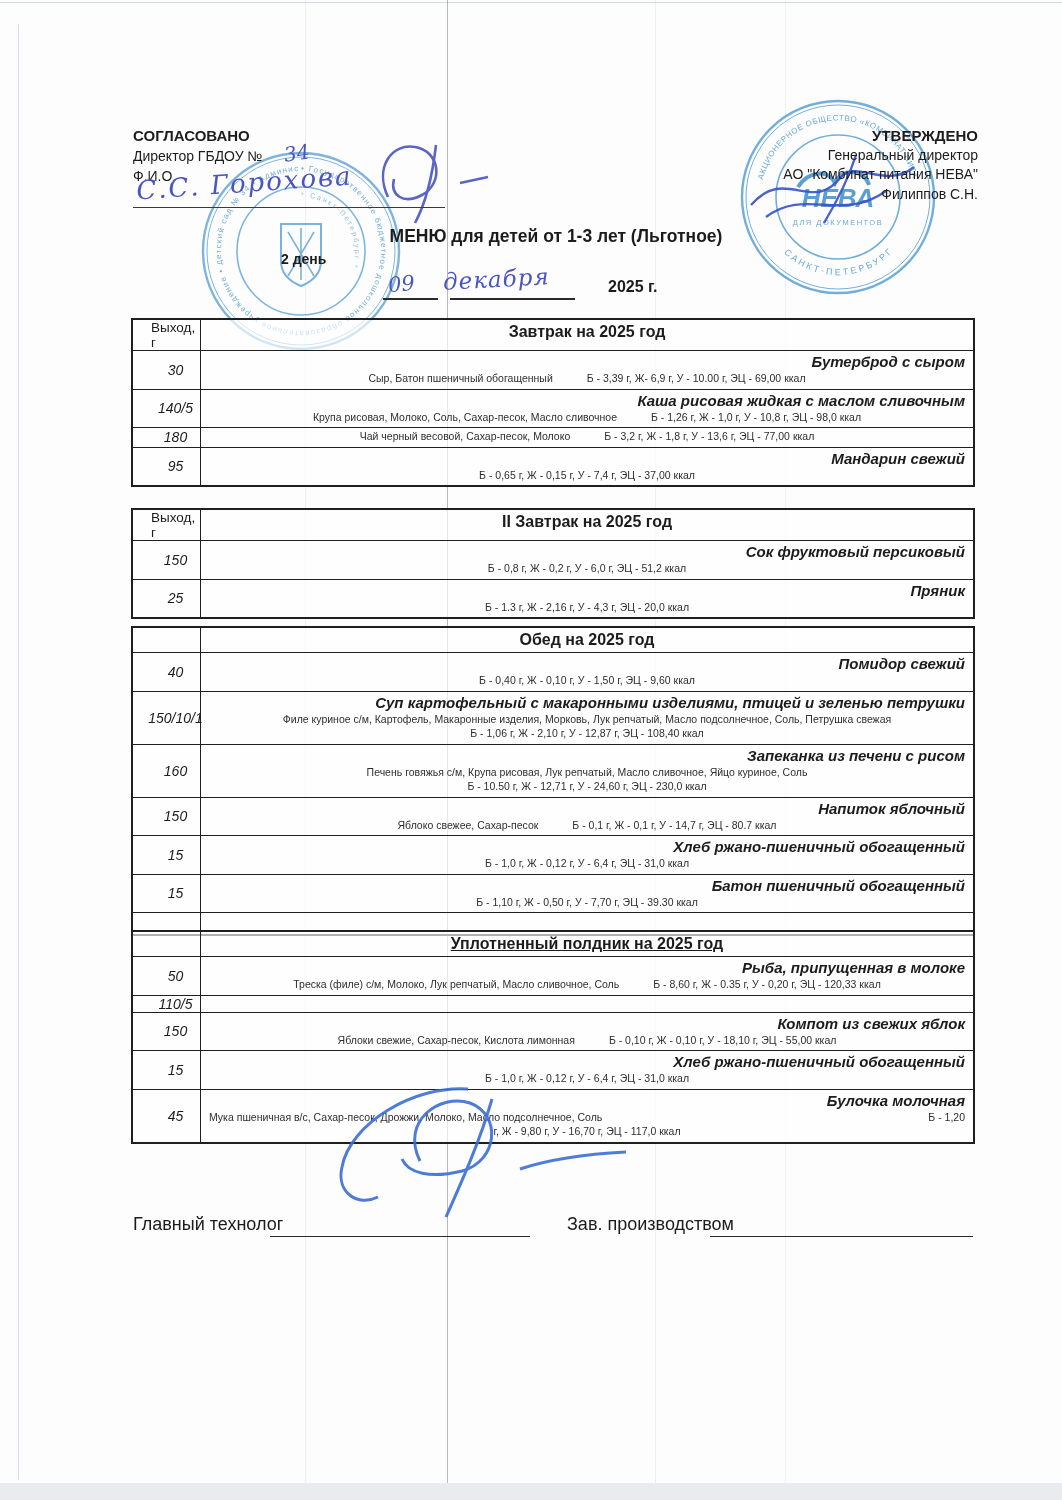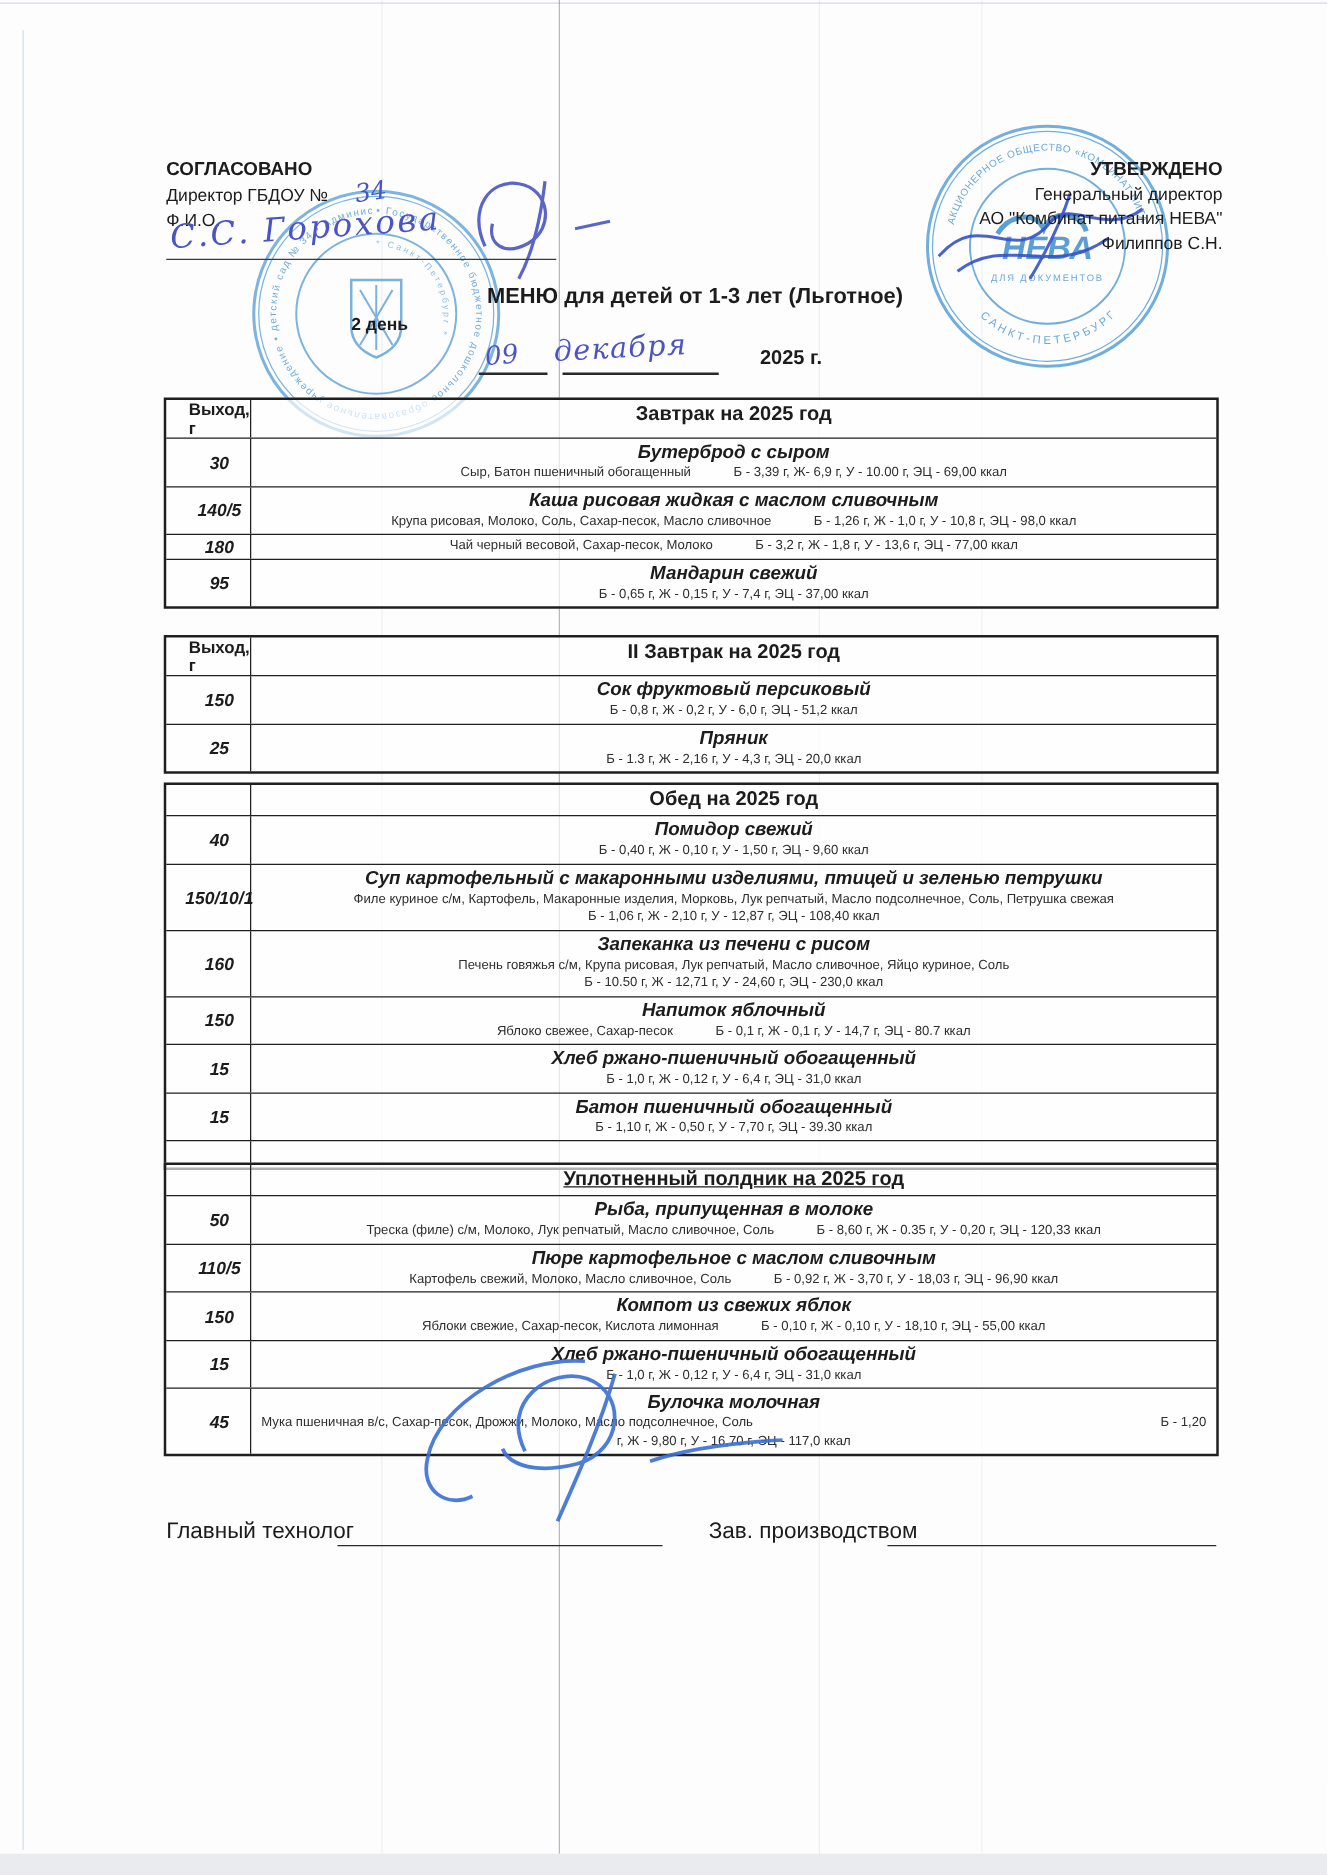--- a/index.html
+++ b/index.html
@@ -36,26 +36,26 @@
   .hw-num{position:absolute;left:284px;top:141px;font-size:20px;transform:rotate(-8deg);}
   .hw-name{position:absolute;left:136px;top:168px;font-size:26px;letter-spacing:2px;transform:rotate(-4deg);white-space:nowrap;}
   .hw-day{position:absolute;left:388px;top:272px;font-size:21px;transform:rotate(-5deg);}
   .hw-month{position:absolute;left:443px;top:266px;font-size:23px;transform:rotate(-3deg);letter-spacing:1px;}
 
   
   .menu-table{position:absolute;left:131px;width:844px;border:2px solid #1f1f1f;background:rgba(255,255,255,.65);box-sizing:border-box;}
   .t-row{display:flex;border-top:1.6px solid #1f1f1f;}
   .t-row:first-child{border-top:none;}
   .out-cell{width:68px;flex:0 0 68px;border-right:1.7px solid #1f1f1f;display:flex;align-items:center;
-            justify-content:center;font-weight:bold;font-style:italic;font-size:14px;box-sizing:border-box;padding-left:18px;}
+            justify-content:center;font-weight:normal;font-style:italic;font-size:14px;box-sizing:border-box;padding-left:18px;}
   .head .out-cell{font-style:normal;font-size:13.5px;}
   .content-cell{flex:1;text-align:center;padding:1px 8px 3px;box-sizing:border-box;}
   .head .content-cell{font-weight:bold;font-size:16px;padding:3px 8px;}
   .head .content-cell.u{text-decoration:underline;}
-  .dish{font-weight:bold;font-style:italic;font-size:15px;line-height:19px;}
+  .dish{font-weight:bold;font-style:italic;font-size:15px;line-height:19px;text-align:right;}
   .sub{font-size:10.5px;line-height:14.5px;color:#2e2e2e;}
   .sub .gap{display:inline-block;width:34px;}
   .split-line{display:flex;justify-content:space-between;font-size:10.5px;line-height:14.5px;color:#2e2e2e;}
   .empty-row-content{height:17px;}
 
   
   .footer-label{position:absolute;top:1214px;font-size:18px;}
   .ft-left{left:133px;}
   .ft-right{left:567px;}
   .ft-line1{position:absolute;left:270px;top:1236px;width:260px;border-bottom:1.7px solid #2a2a2a;}
@@ -279,24 +279,20 @@
         </div>
         <div class="t-row">
           <div class="out-cell">50</div>
           <div class="content-cell">
             <div class="dish">Рыба, припущенная в молоке</div>
             <div class="sub"><span>Треска (филе) с/м, Молоко, Лук репчатый, Масло сливочное, Соль</span><span class="gap"></span><span>Б - 8,60 г, Ж - 0.35 г, У - 0,20 г, ЭЦ - 120,33 ккал</span></div>
           </div>
         </div>
         <div class="t-row">
           <div class="out-cell">110/5</div>
-          <div class="content-cell">
-            <div class="dish">Пюре картофельное с маслом сливочным</div>
-            <div class="sub"><span>Картофель свежий, Молоко, Масло сливочное, Соль</span><span class="gap"></span><span>Б - 0,92 г, Ж - 3,70 г, У - 18,03 г, ЭЦ - 96,90 ккал</span></div>
-          </div>
         </div>
         <div class="t-row">
           <div class="out-cell">150</div>
           <div class="content-cell">
             <div class="dish">Компот из свежих яблок</div>
             <div class="sub"><span>Яблоки свежие, Сахар-песок, Кислота лимонная</span><span class="gap"></span><span>Б - 0,10 г, Ж - 0,10 г, У - 18,10 г, ЭЦ - 55,00 ккал</span></div>
           </div>
         </div>
         <div class="t-row">
           <div class="out-cell">15</div>

